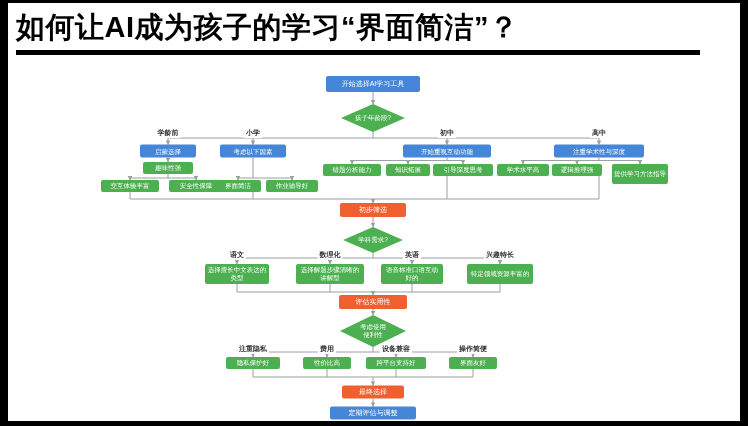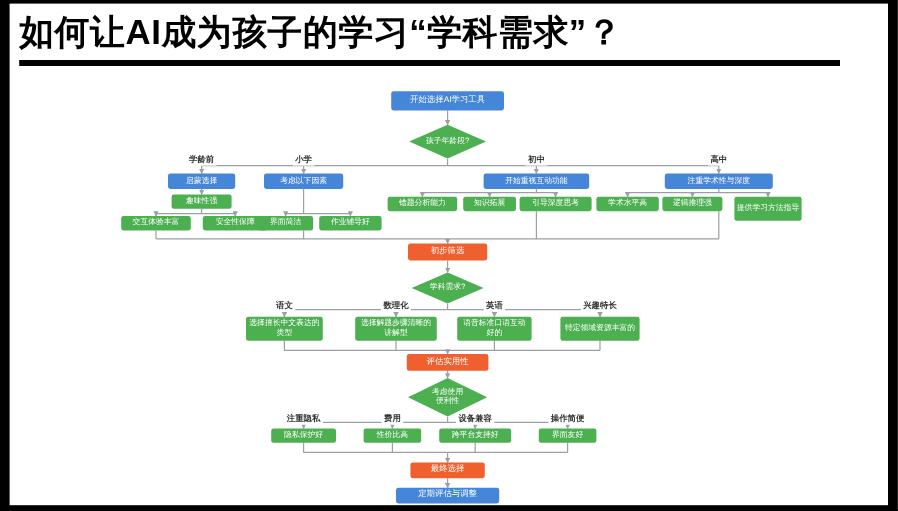--- a/index.html
+++ b/index.html
@@ -18,21 +18,21 @@
   .green{background:var(--green)}
   .orange{background:var(--orange)}
   .diamond{clip-path:polygon(50% 0,100% 50%,50% 100%,0 50%);border-radius:0;background:var(--green)}
   .elabel{position:absolute;transform:translate(-50%,-50%);background:#fff;color:#333;
     font-size:7px;font-weight:700;padding:0 2px;z-index:3;white-space:nowrap}
 </style>
 </head>
 <body>
 
 <div class="slide"></div>
-<div class="title">如何让AI成为孩子的学习“学科需求”？</div>
+<div class="title">如何让AI成为孩子的学习“界面简洁”？</div>
 <div class="title-rule"></div>
 
 <svg class="connectors" width="748" height="426">
   <defs>
     <marker id="arr" viewBox="0 0 10 10" refX="9" refY="5" markerWidth="4.5" markerHeight="4.5" orient="auto">
       <path d="M0,0 L10,5 L0,10 z" style="fill:var(--line);stroke:none"></path>
     </marker>
   </defs>
 
   <path d="M373,132 V138 M168,138 H599"></path>

